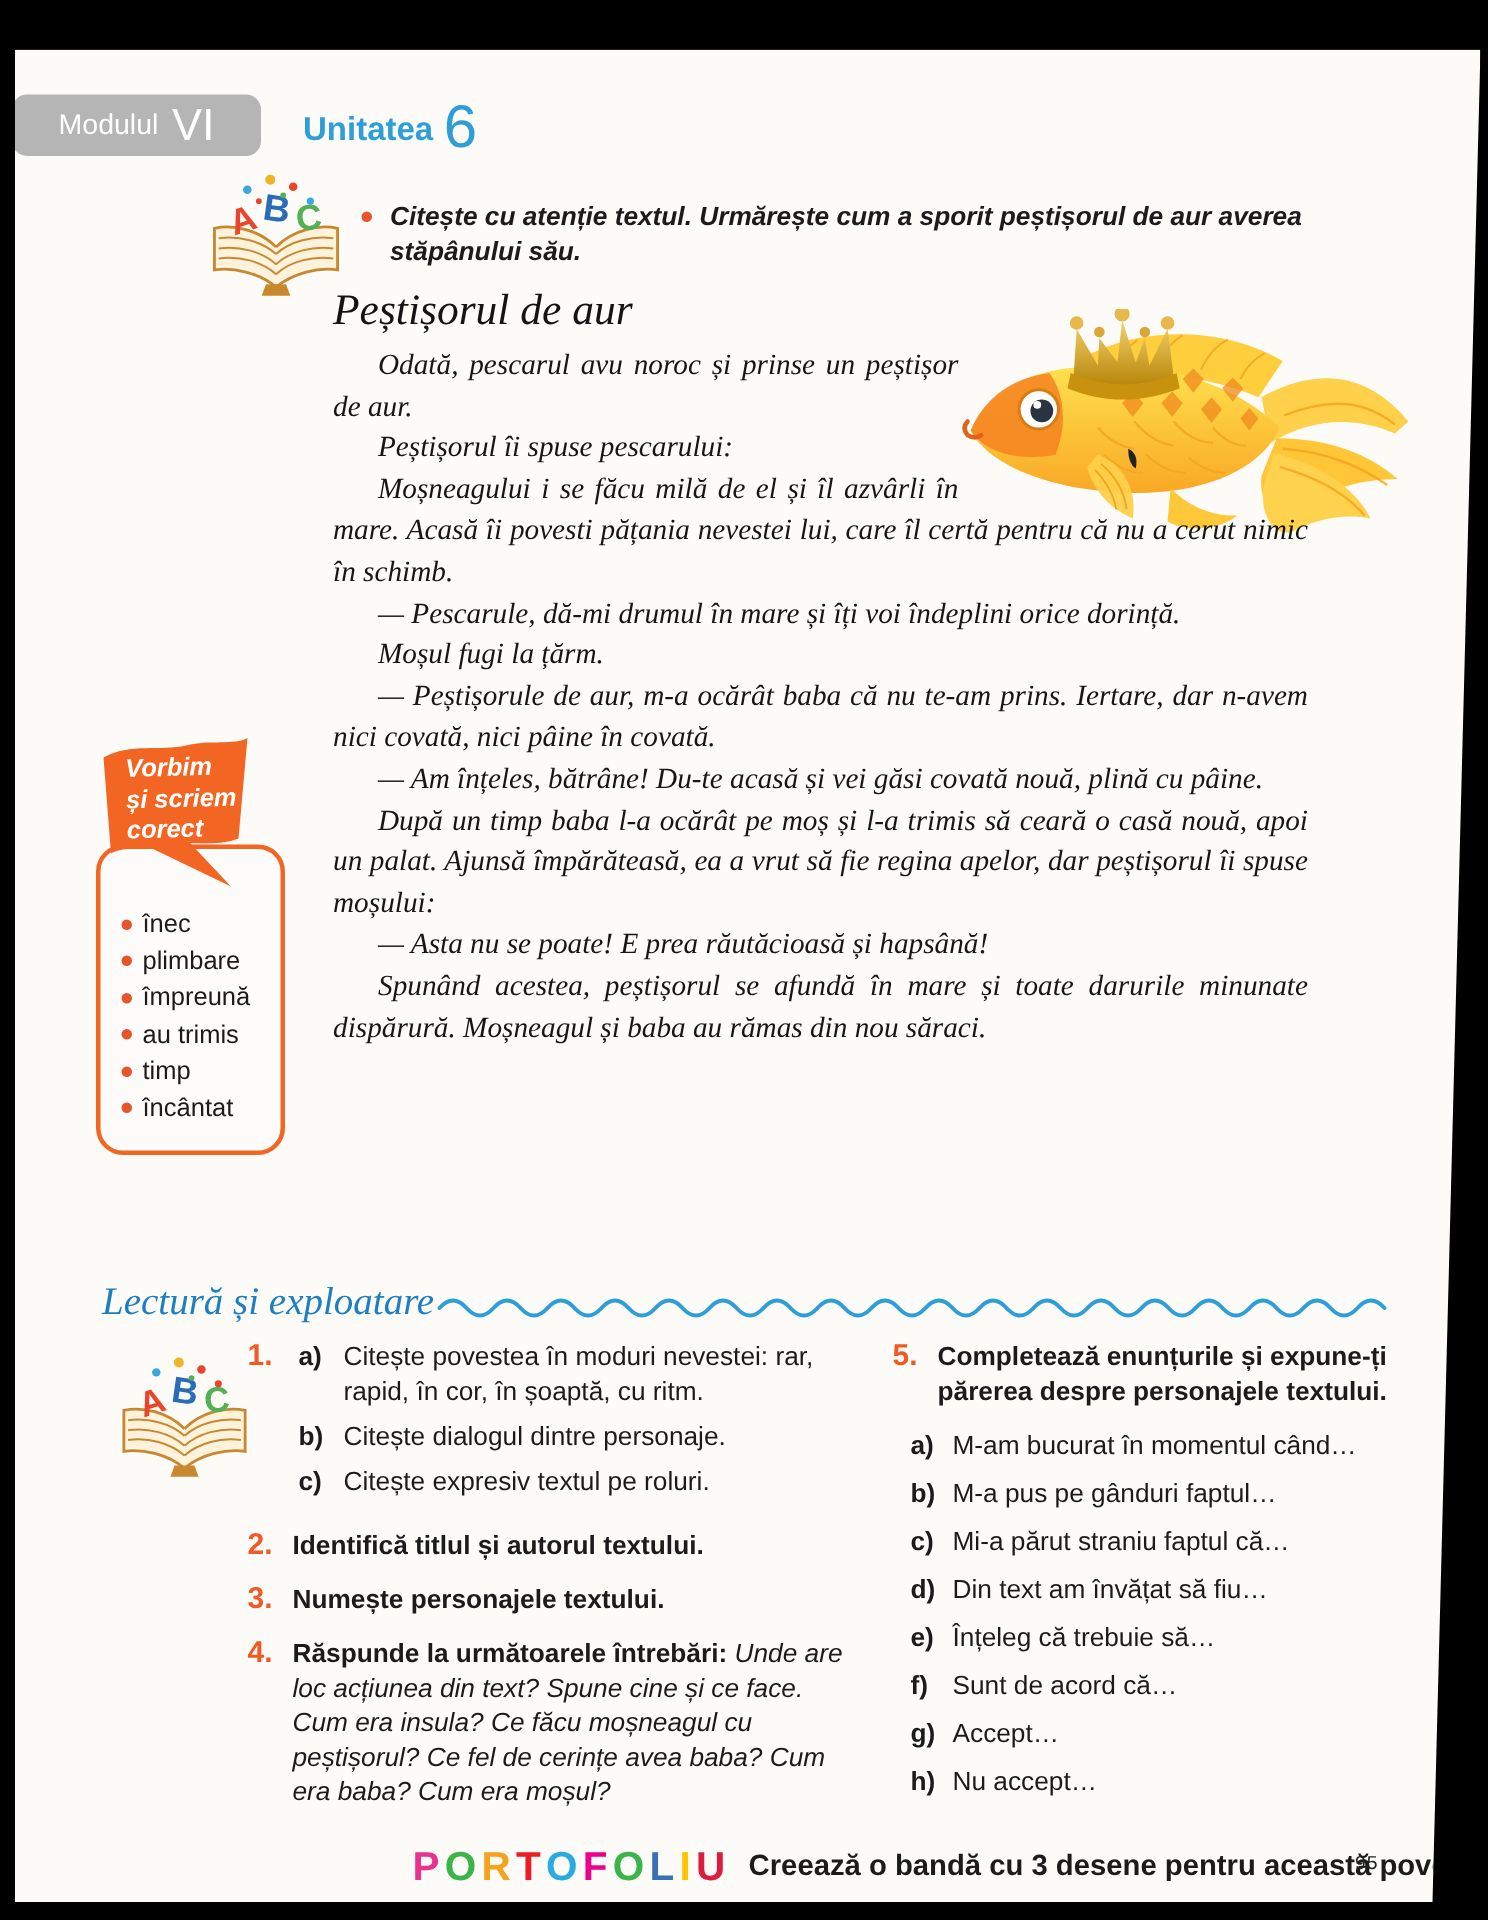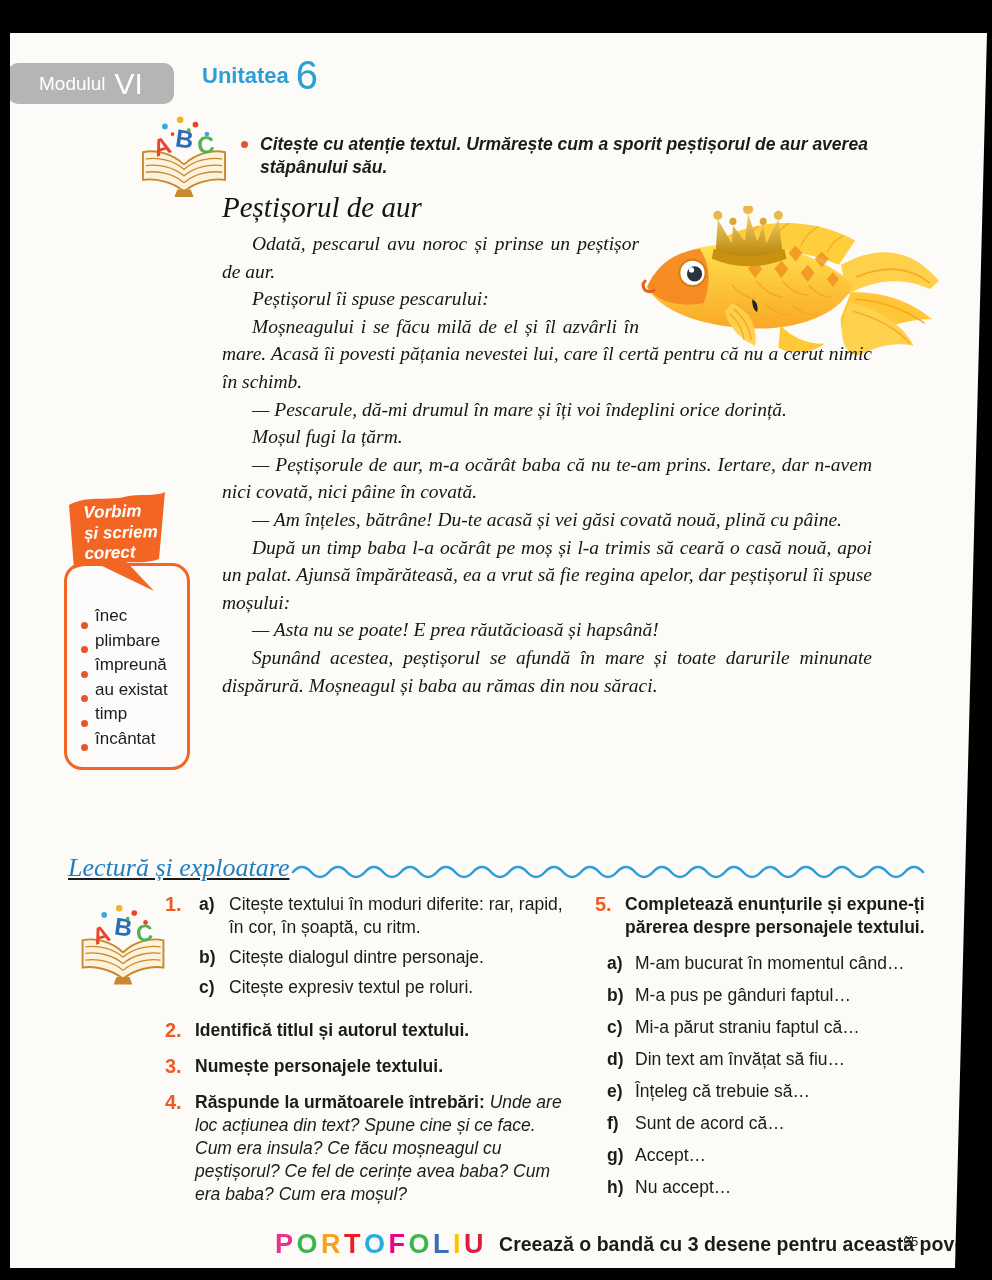--- a/index.html
+++ b/index.html
@@ -15,21 +15,21 @@
   }
   
   .module-badge{
     position:absolute;left:-2px;top:30px;width:166px;height:41px;
     background:#b5b5b5;border-radius:10px;display:flex;align-items:center;
     justify-content:center;gap:9px;color:#fff;
   }
   .module-badge .mlabel{font-size:19px;}
   .module-badge .mnum{font-size:30px;font-weight:300;line-height:30px;}
   .unit{
-    position:absolute;left:192px;top:24px;display:flex;align-items:flex-end;gap:7px;
+    position:absolute;left:192px;top:34px;display:flex;align-items:flex-end;gap:7px;
     color:#2e9ed6;
   }
   .unit .ulabel{font-size:22px;font-weight:bold;line-height:26px;padding-bottom:4px;}
   .unit .unum{font-size:40px;font-weight:300;line-height:36px;}
   
   .abc1{position:absolute;left:126px;top:82px;}
   .abc2{position:absolute;left:66px;top:866px;}
   
   .content{position:absolute;left:212px;top:100px;width:650px;font-style:italic;}
   .intro{position:relative;padding-left:38px;font-weight:bold;font-size:17.5px;line-height:23px;}
@@ -57,23 +57,23 @@
   .flag-text{
     position:absolute;left:22px;top:17px;color:#fff;font-weight:bold;font-style:italic;
     font-size:17px;line-height:20.5px;transform:rotate(-1.5deg);
   }
   .vocab-box{
     position:relative;margin-top:-34px;margin-left:14px;width:96px;
     background:#fdfcfa;border:3px solid #f26522;border-radius:18px;
     padding:38px 10px 16px 14px;z-index:1;
   }
   .vocab-box ul{list-style:none;margin:0;padding:0;}
-  .vocab-box li{font-size:17px;line-height:24.5px;white-space:nowrap;display:flex;align-items:flex-end;gap:7px;}
-  
-  .section-head{position:absolute;left:58px;top:820px;width:880px;display:flex;align-items:center;gap:2px;text-decoration:underline;}
+  .vocab-box li{font-size:17px;line-height:24.5px;white-space:nowrap;display:flex;align-items:center;gap:7px;}
+  
+  .section-head{position:absolute;left:58px;top:820px;width:880px;display:flex;align-items:center;gap:2px;}
   .section-title{
     font-family:"Liberation Serif",serif;font-style:italic;font-size:26px;
     color:#1d7fc2;white-space:nowrap;
   }
   .wave{flex:0 0 auto;margin-top:6px;}
   
   .ex-left{position:absolute;left:155px;top:860px;width:408px;}
   .ex-right{position:absolute;left:585px;top:860px;width:360px;}
   .ex-row{display:flex;margin-bottom:13px;}
   .ex-num{flex:0 0 30px;color:#f15a24;font-weight:bold;font-size:20px;line-height:23px;}
@@ -252,21 +252,21 @@
         <li>
             <span class="dot"></span>
             <span>plimbare</span>
           </li>
         <li>
             <span class="dot"></span>
             <span>împreună</span>
           </li>
         <li>
             <span class="dot"></span>
-            <span>au existat</span>
+            <span>au trimis</span>
           </li>
         <li>
             <span class="dot"></span>
             <span>timp</span>
           </li>
         <li>
             <span class="dot"></span>
             <span>încântat</span>
           </li>
       </ul>
@@ -299,21 +299,21 @@
       <circle cx="55" cy="16" r="2" fill="#52b153"></circle>
     </svg>
   </div>
 
   <div class="ex-left">
     <div class="ex-row">
       <span class="ex-num">1.</span>
       <div class="ex-body ex1-subs">
         <div class="sub-row">
           <span class="sub-letter">a)</span>
-          <span class="sub-text">Citește textului în moduri diferite: rar, rapid, în cor, în șoaptă, cu ritm.</span>
+          <span class="sub-text">Citește povestea în moduri nevestei: rar, rapid, în cor, în șoaptă, cu ritm.</span>
         </div>
         <div class="sub-row">
           <span class="sub-letter">b)</span>
           <span class="sub-text">Citește dialogul dintre personaje.</span>
         </div>
         <div class="sub-row">
           <span class="sub-letter">c)</span>
           <span class="sub-text">Citește expresiv textul pe roluri.</span>
         </div>
       </div>

